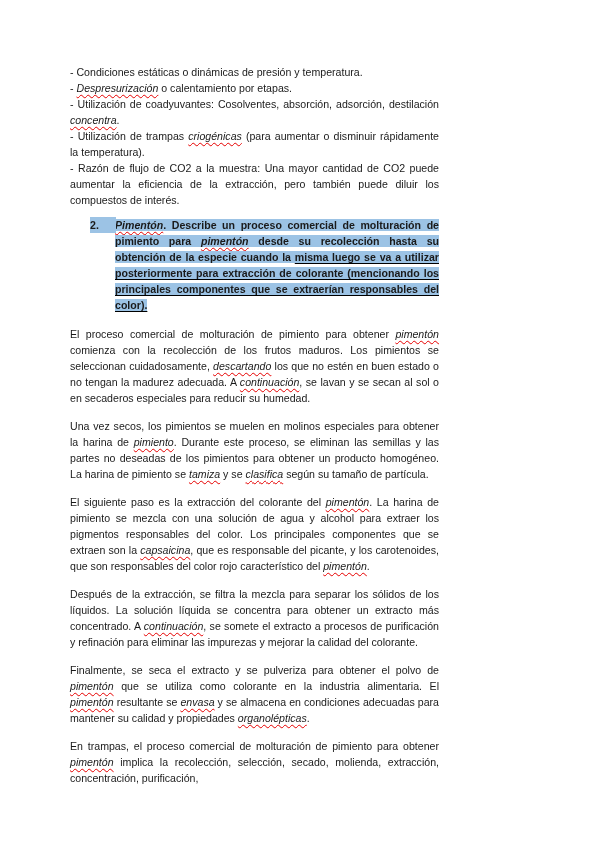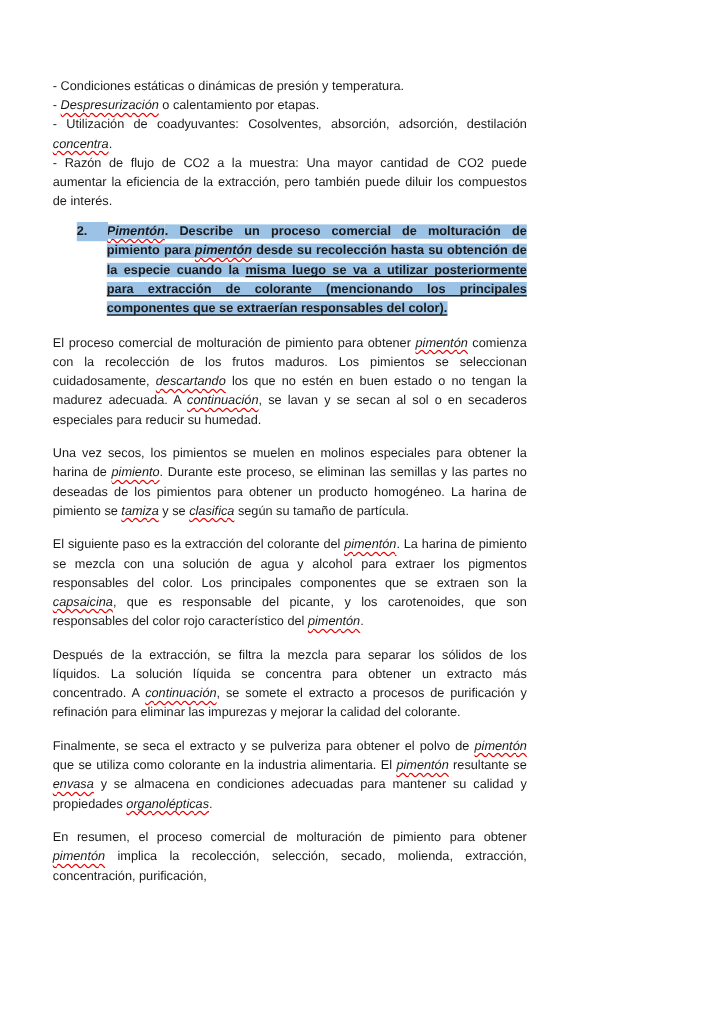--- a/index.html
+++ b/index.html
@@ -7,21 +7,21 @@
   body {
     background: #ffffff;
     font-family: "Liberation Sans", "DejaVu Sans", sans-serif;
     color: #1a1a1a;
     overflow: hidden;
   }
   .page {
     width: 508px;
     height: 848px;
     background: #ffffff;
-    padding: 64px 69px 0 44px;
+    padding: 64px 69px 0 70px;
   }
   .list-item, .paragraph, .heading-text, .heading-number {
     font-size: 10.6px;
     line-height: 16px;
     text-align: justify;
   }
   .paragraph { margin-bottom: 12px; }
   .bullet-list { margin-bottom: 0; }
   .heading {
     position: relative;
@@ -59,29 +59,30 @@
   }
 </style>
 </head>
 <body style="color: rgb(26, 26, 26); background: rgb(255, 255, 255);">
 
 <div class="page">
   <div class="bullet-list">
       <div class="list-item"><span class="">- Condiciones estáticas o dinámicas de presión y temperatura.</span></div>
       <div class="list-item"><span class="">- </span><span class="spell">Despresurización</span><span class=""> o calentamiento por etapas.</span></div>
       <div class="list-item"><span class="">- Utilización de coadyuvantes: Cosolventes, absorción, adsorción, destilación </span><span class="spell">concentra</span><span class="">.</span></div>
+      <div class="list-item"><span class="">- Utilización de trampas </span><span class="spell">criogénicas</span><span class=""> (para aumentar o disminuir rápidamente la temperatura).</span></div>
       <div class="list-item"><span class="">- Razón de flujo de CO2 a la muestra: Una mayor cantidad de CO2 puede aumentar la eficiencia de la extracción, pero también puede diluir los compuestos de interés.</span></div>
     </div>
 
   <div class="heading">
     <span class="heading-number">2.</span>
     <div class="heading-text"><span class="hl spell">Pimentón</span><span class="hl">. Describe un proceso comercial de molturación de pimiento para </span><span class="hl spell">pimentón</span><span class="hl"> desde su recolección hasta su obtención de la especie cuando la </span><span class="hl uline">misma luego se va a utilizar posteriormente para extracción de colorante (mencionando los principales componentes que se extraerían responsables del color).</span></div>
   </div>
 
   <div class="body-paragraphs">
       <div class="paragraph"><span class="">El proceso comercial de molturación de pimiento para obtener </span><span class="spell">pimentón</span><span class=""> comienza con la recolección de los frutos maduros. Los pimientos se seleccionan cuidadosamente, </span><span class="spell">descartando</span><span class=""> los que no estén en buen estado o no tengan la madurez adecuada. A </span><span class="spell">continuación</span><span class="">, se lavan y se secan al sol o en secaderos especiales para reducir su humedad.</span></div>
       <div class="paragraph"><span class="">Una vez secos, los pimientos se muelen en molinos especiales para obtener la harina de </span><span class="spell">pimiento</span><span class="">. Durante este proceso, se eliminan las semillas y las partes no deseadas de los pimientos para obtener un producto homogéneo. La harina de pimiento se </span><span class="spell">tamiza</span><span class=""> y se </span><span class="spell">clasifica</span><span class=""> según su tamaño de partícula.</span></div>
       <div class="paragraph"><span class="">El siguiente paso es la extracción del colorante del </span><span class="spell">pimentón</span><span class="">. La harina de pimiento se mezcla con una solución de agua y alcohol para extraer los pigmentos responsables del color. Los principales componentes que se extraen son la </span><span class="spell">capsaicina</span><span class="">, que es responsable del picante, y los carotenoides, que son responsables del color rojo característico del </span><span class="spell">pimentón</span><span class="">.</span></div>
       <div class="paragraph"><span class="">Después de la extracción, se filtra la mezcla para separar los sólidos de los líquidos. La solución líquida se concentra para obtener un extracto más concentrado. A </span><span class="spell">continuación</span><span class="">, se somete el extracto a procesos de purificación y refinación para eliminar las impurezas y mejorar la calidad del colorante.</span></div>
       <div class="paragraph"><span class="">Finalmente, se seca el extracto y se pulveriza para obtener el polvo de </span><span class="spell">pimentón</span><span class=""> que se utiliza como colorante en la industria alimentaria. El </span><span class="spell">pimentón</span><span class=""> resultante se </span><span class="spell">envasa</span><span class=""> y se almacena en condiciones adecuadas para mantener su calidad y propiedades </span><span class="spell">organolépticas</span><span class="">.</span></div>
-      <div class="paragraph"><span class="">En resumen, el proceso comercial de molturación de pimiento para obtener </span><span class="spell">pimentón</span><span class=""> implica la recolección, selección, secado, molienda, extracción, concentración, purificación,</span></div>
+      <div class="paragraph"><span class="">En trampas, el proceso comercial de molturación de pimiento para obtener </span><span class="spell">pimentón</span><span class=""> implica la recolección, selección, secado, molienda, extracción, concentración, purificación,</span></div>
     </div>
 </div>
 
 </body></html>

